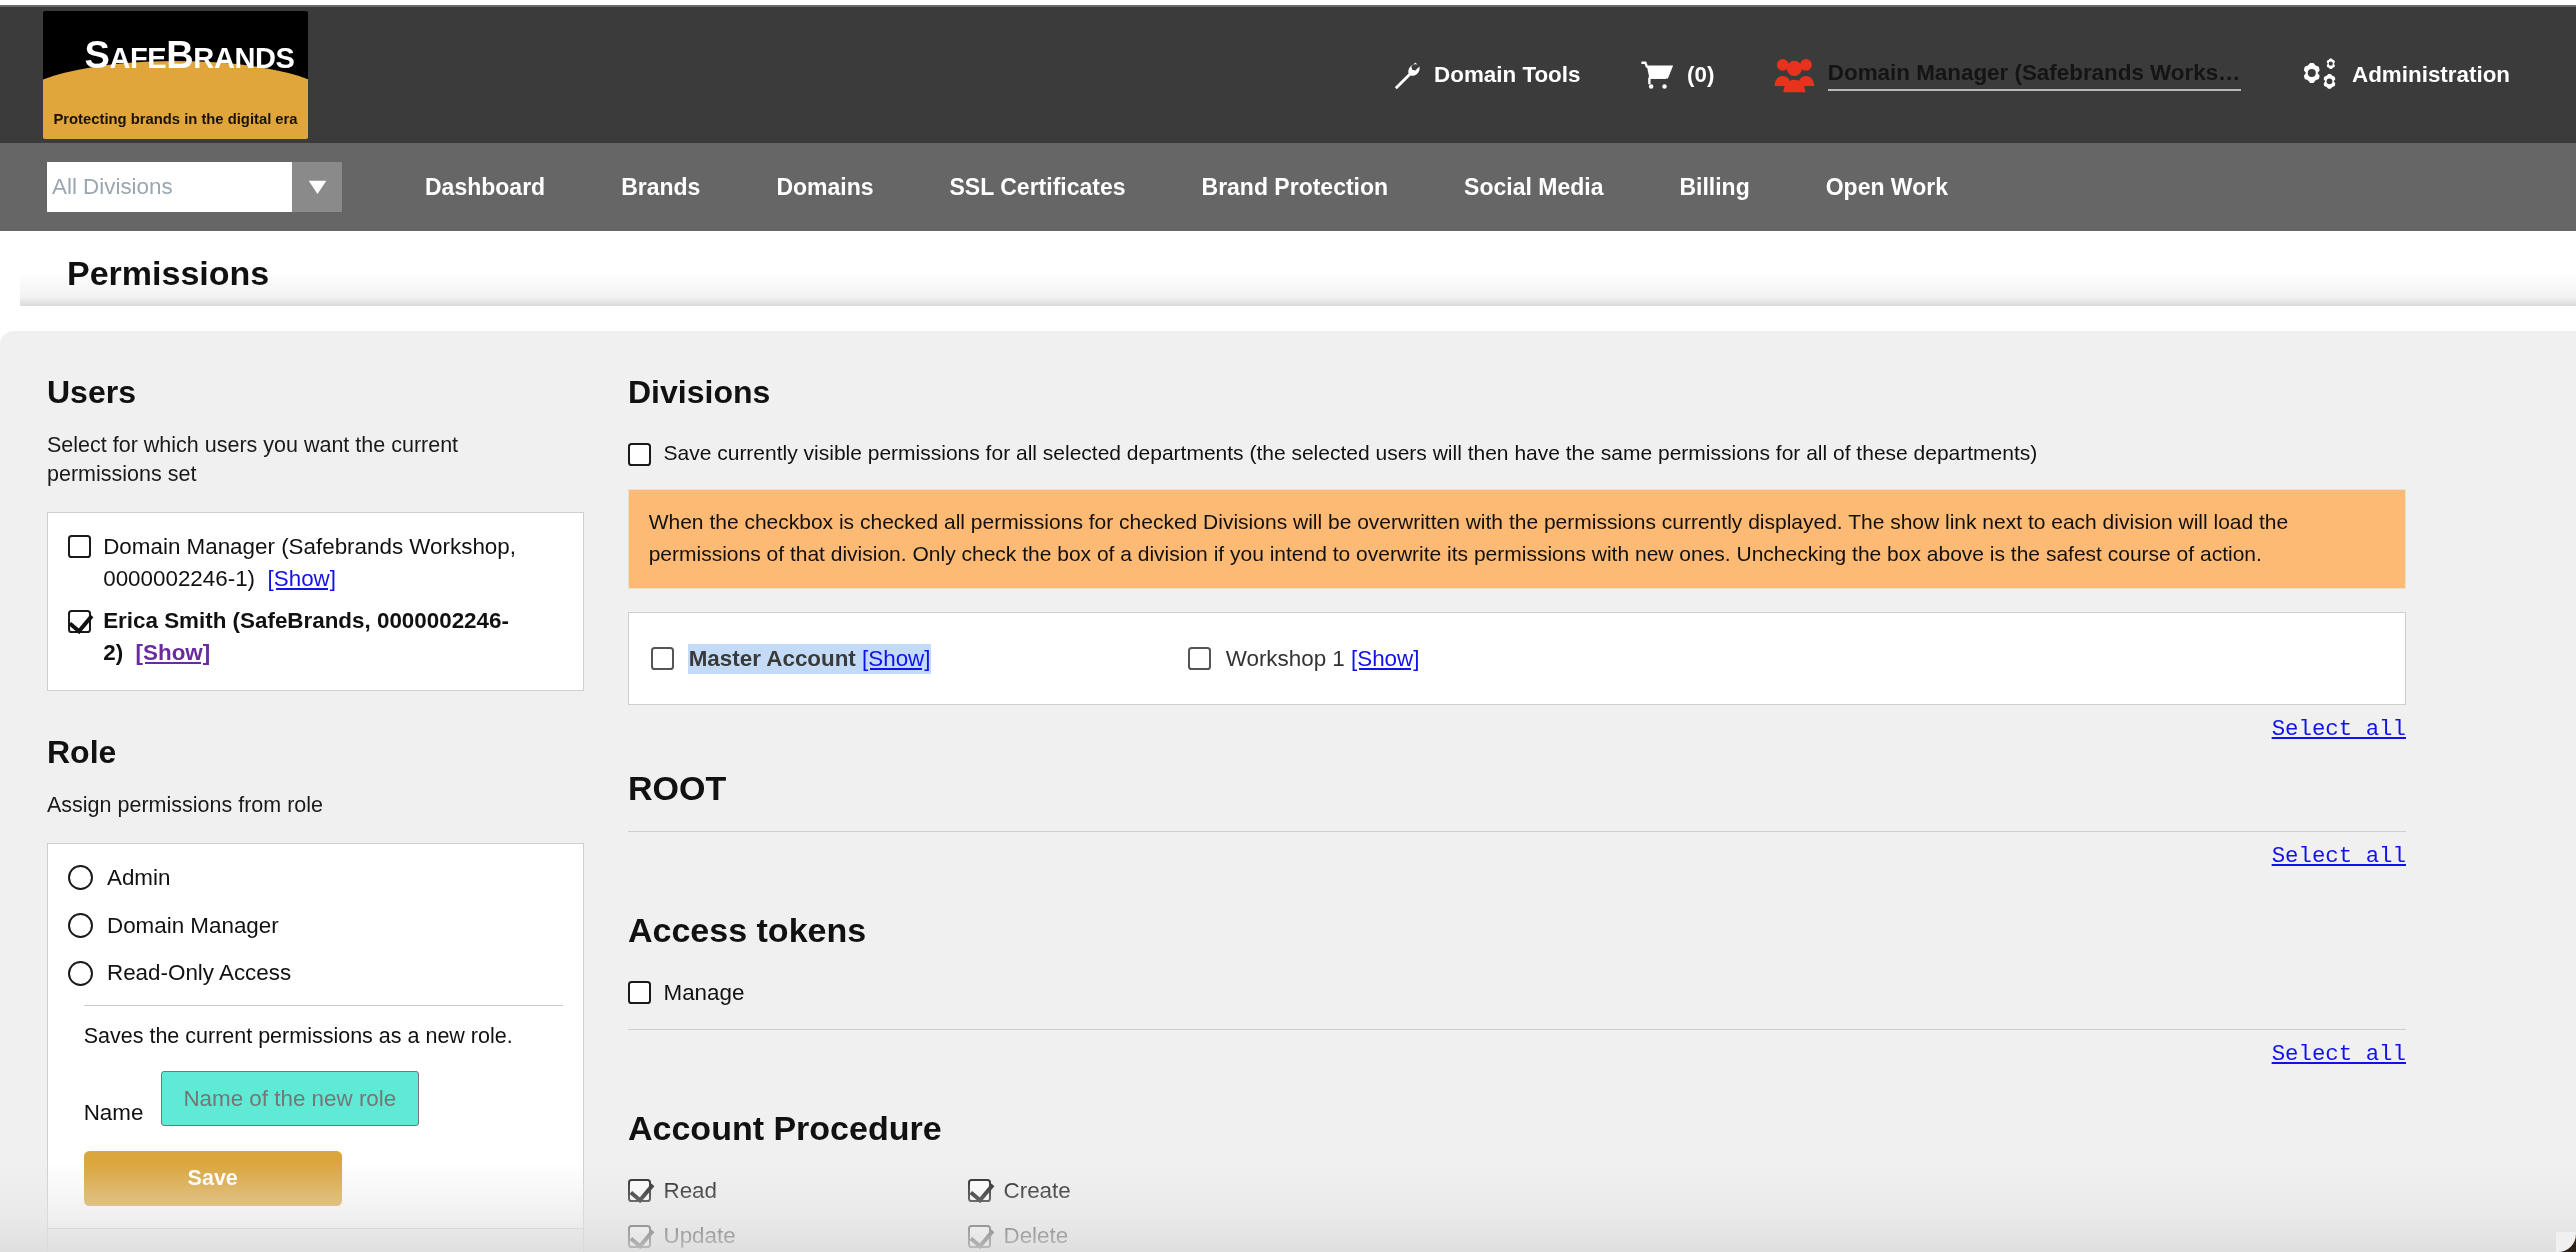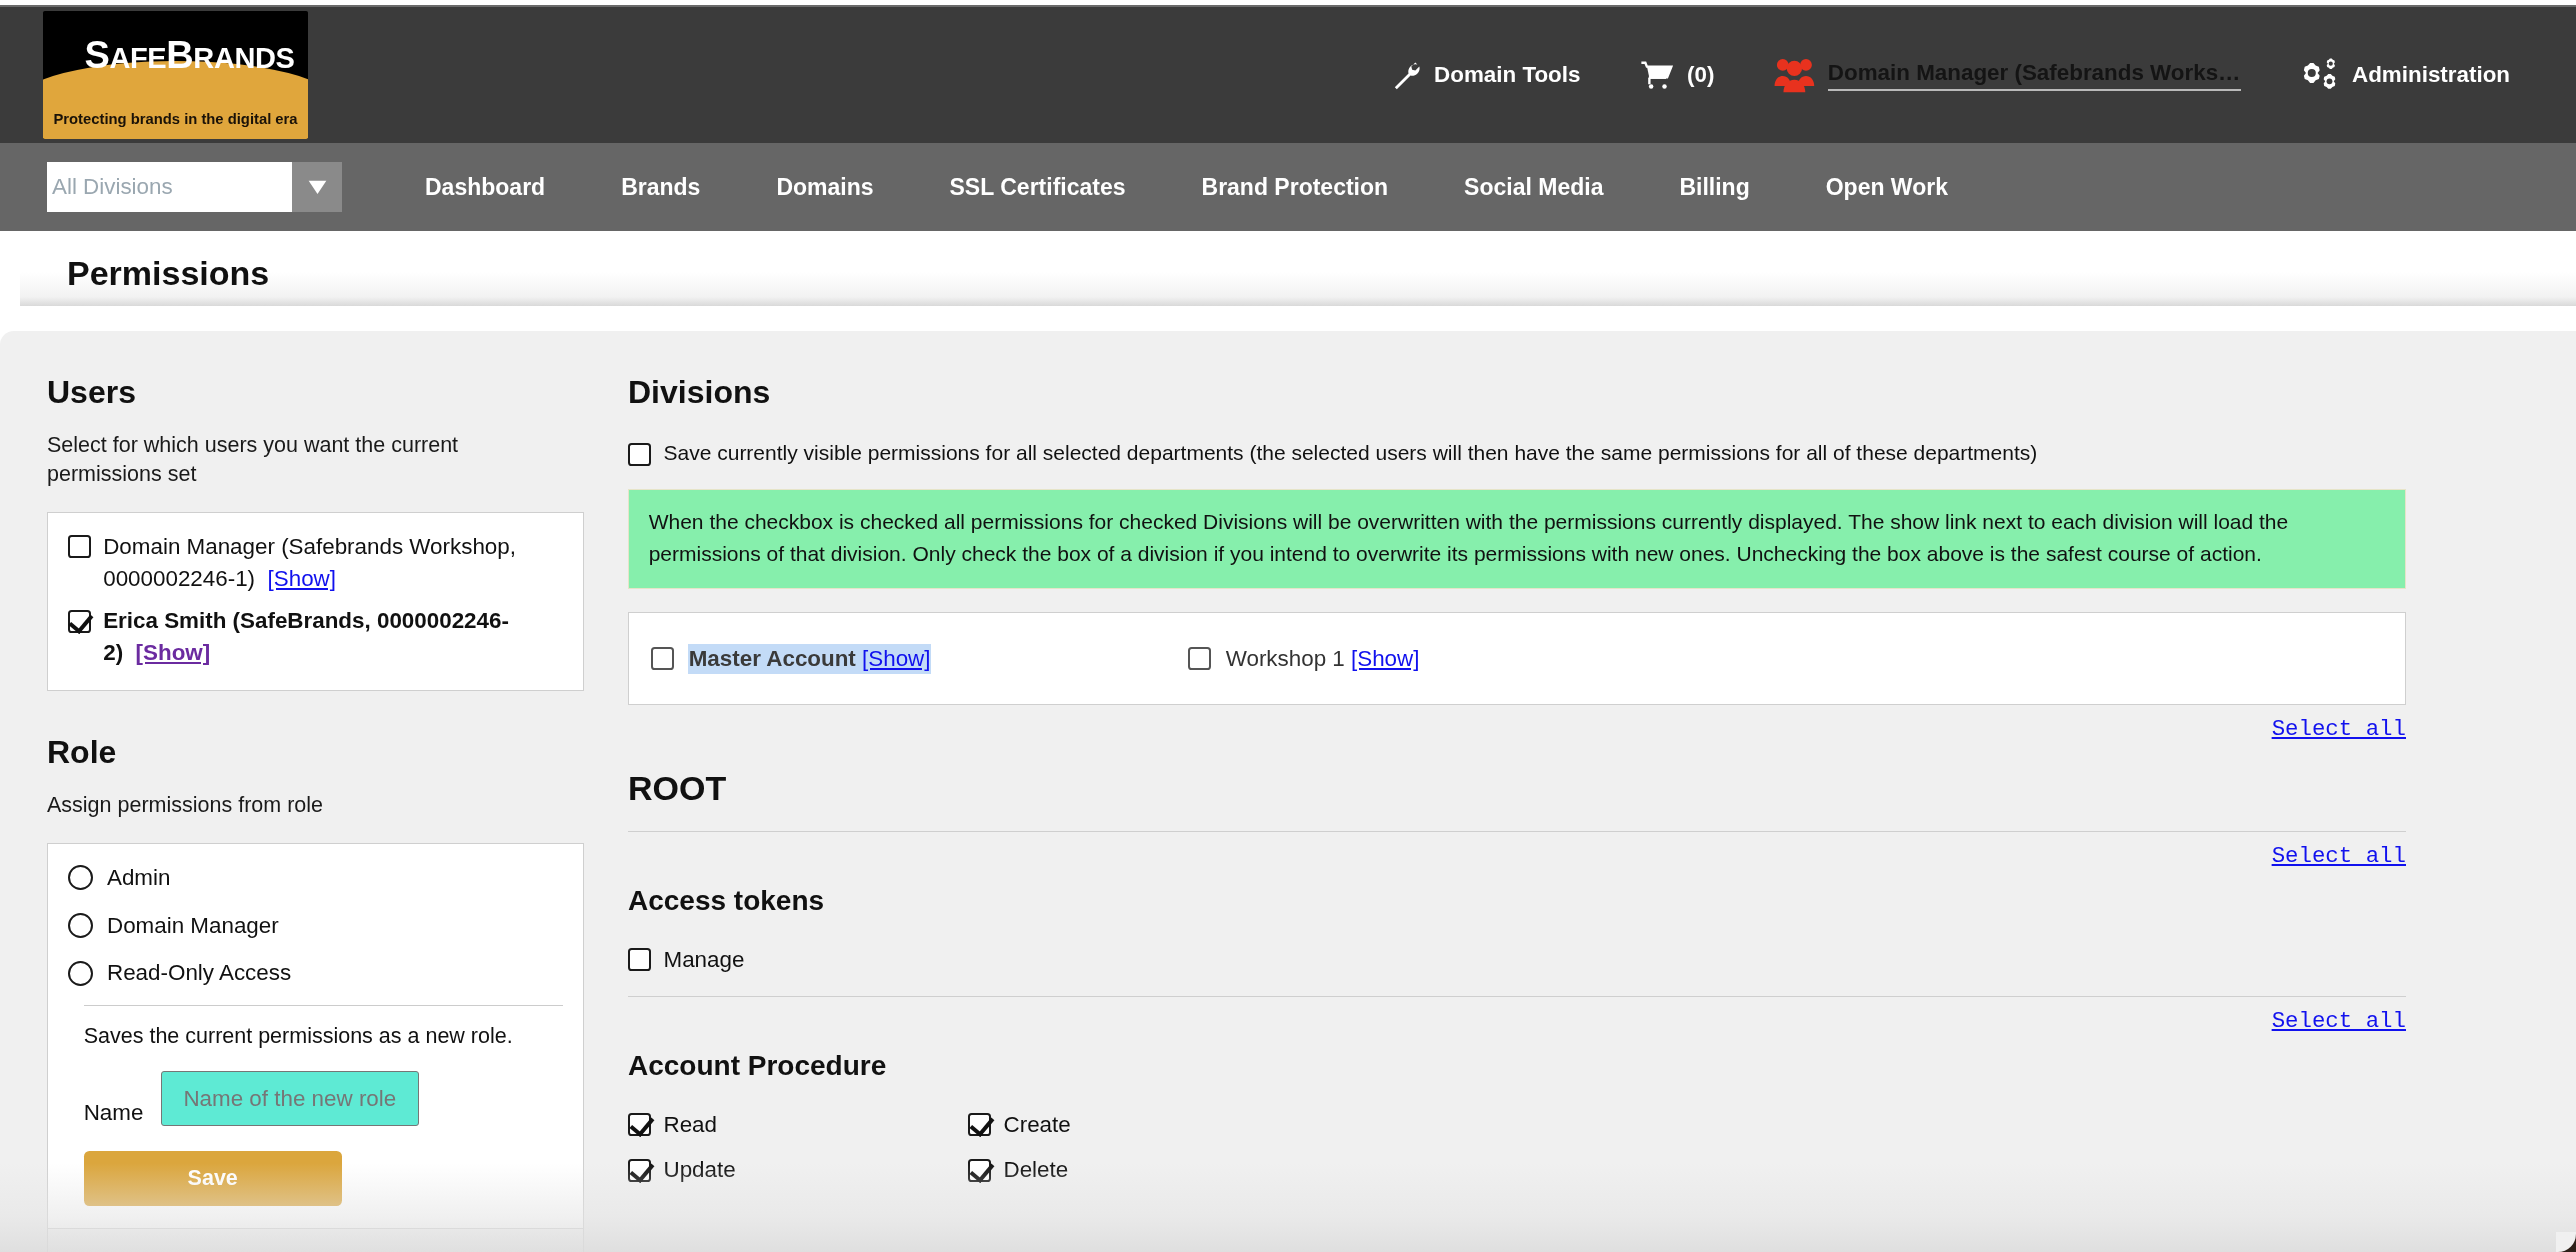--- a/index.html
+++ b/index.html
@@ -323,21 +323,21 @@
     margin-top: 43px;
   }
   .save-all-row {
     display: flex; align-items: flex-start;
     margin-top: 30px;
     font-size: 21px; color: #111111;
   }
   .save-all-row .cbox { margin-top: 1.8px; }
   .warnbox {
     margin-top: 23px;
-    background: #86efac;
+    background: #fdba74;
     border: 0.9px solid #e6e4c8;
     padding: 16px 19.7px 18px 19.7px;
     width: 1778px;
     font-size: 21px; color: #111111;
     line-height: 1.54;
   }
   .divbox {
     margin-top: 23px;
     background: #ffffff;
     border: 0.9px solid #cfcfcf;
@@ -376,22 +376,22 @@
   .big-h {
     font-size: 34px; font-weight: bold; color: #111111;
     margin-top: 27px;
   }
   .rule {
     width: 1778px;
     border-top: 1.8px solid #cfcfcf;
     margin-top: 23px;
   }
   .perm-h {
-    font-size: 28px; font-weight: bold; color: #111111;
-    margin-top: 16px;
+    font-size: 34px; font-weight: bold; color: #111111;
+    margin-top: 42px;
   }
   .perm-grid {
     margin-top: 30px;
     width: 1778px;
     display: grid;
     grid-template-columns: 340px 1fr;
     row-gap: 19.7px;
   }
   .perm-item {
     display: flex; align-items: center;

